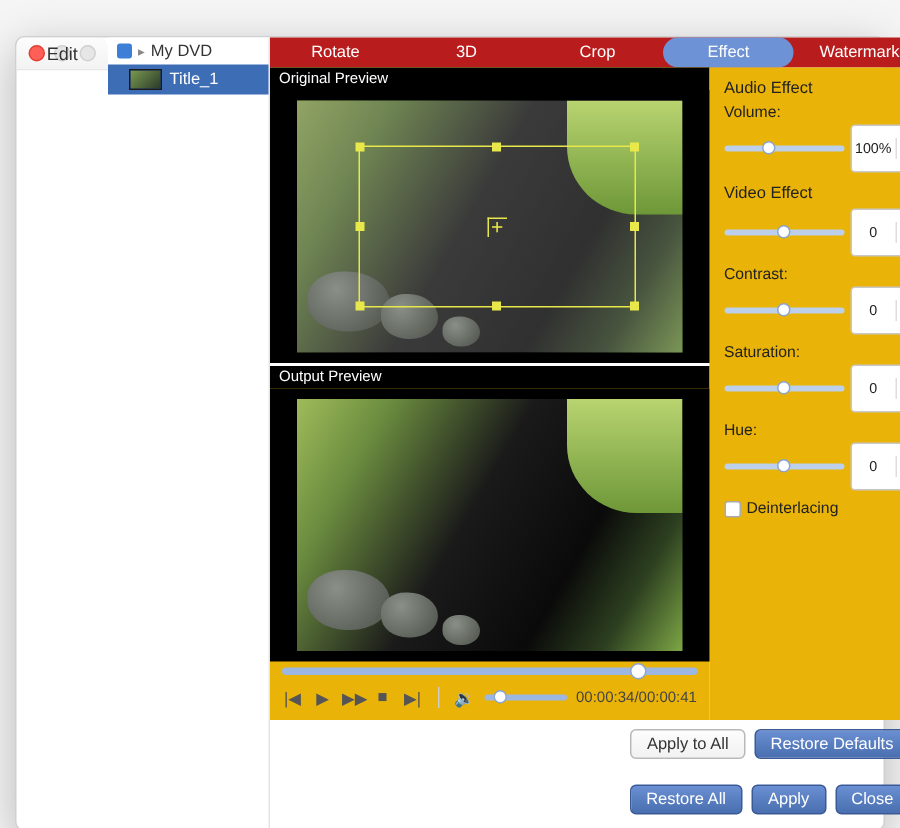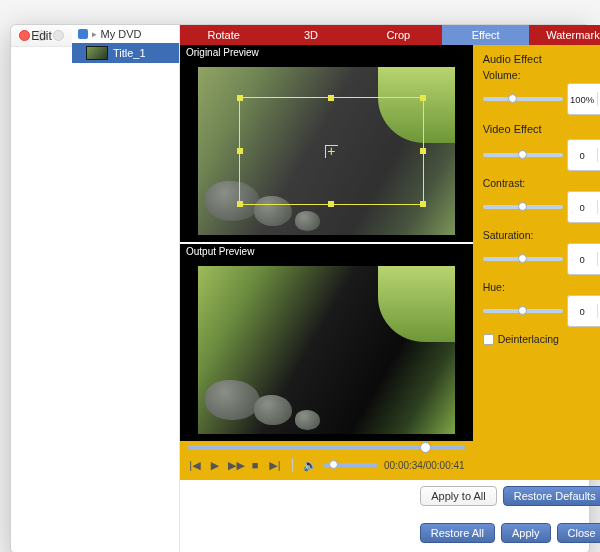--- a/index.html
+++ b/index.html
@@ -14,21 +14,21 @@
 .body { flex: 1; display: flex; min-height: 0; }
 .sidebar { width: 108px; border-right: 1px solid #e5e5e5; background: #fff; font-size: 11px; }
 .crumb { padding: 3px 6px; display: flex; align-items: center; gap: 4px; color: #333; }
 .crumb .disc { width: 10px; height: 10px; background: #3d7fd6; border-radius: 2px; }
 .crumb .arrow { color: #888; font-size: 9px; }
 .side-item { background: #3d6db5; color: #fff; padding: 3px 6px 3px 14px; display: flex; align-items: center; gap: 5px; }
 .side-item .thumb { width: 22px; height: 14px; background: linear-gradient(135deg,#7a9a50,#2a3a2a); border: 1px solid #1a1a1a; }
 .main { flex: 1; display: flex; flex-direction: column; min-width: 0; }
 .tabs { display: flex; background: #b91c1c; height: 20px; }
 .tab { flex: 1; color: #fff; font-size: 11px; display: flex; align-items: center; justify-content: center; cursor: pointer; }
-.tab.active { background: #6d92d6; }
+.tab.active { background: #6d92d6; border-radius: 11px; }
 .content { flex: 1; display: flex; min-height: 0; }
 .preview-col { flex: 1; background: #eab308; display: flex; flex-direction: column; min-width: 0; }
 .pv-label { background: #000; color: #fff; font-size: 10px; padding: 2px 6px; }
 .pv-frame { background: #000; flex: 1; position: relative; display: flex; align-items: center; justify-content: center; min-height: 0; }
 .scene { width: 88%; height: 92%; position: relative; background: linear-gradient(120deg,#9fbb5a 0%, #6b8c3f 18%, #1a1a1a 45%, #0a0a0a 70%, #2d4020 85%, #7da646 100%); overflow: hidden; }
 .rock { position: absolute; background: radial-gradient(circle at 35% 30%, #8a8f88, #4a4f48); border-radius: 45% 55% 50% 50%; }
 .rock.r1 { width: 55px; height: 40px; left: 3%; bottom: 8%; }
 .rock.r2 { width: 38px; height: 30px; left: 22%; bottom: 5%; }
 .rock.r3 { width: 25px; height: 20px; left: 38%; bottom: 2%; }
 .grass { position: absolute; top: 0; right: 0; width: 30%; height: 45%; background: linear-gradient(180deg,#b8d470,#6e9738); border-radius: 0 0 0 60%; }

